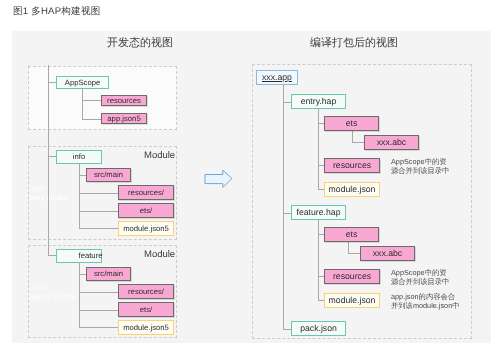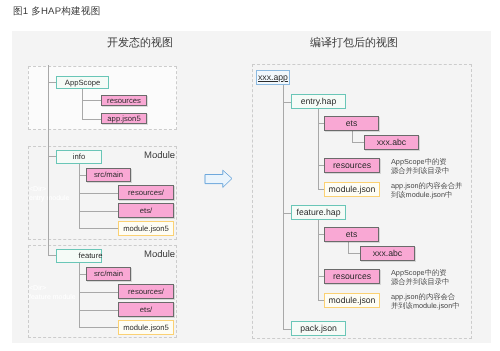--- a/index.html
+++ b/index.html
@@ -64,29 +64,28 @@
   <div class="box b-gray" style="left:118px;top:302px;width:56px;height:15px;">ets/</div>
   <div class="box b-orange" style="left:118px;top:320px;width:56px;height:15px;">module.json5</div>
 
   <svg class="abs" id="arrow" style="left:202px;top:166px;width:34px;height:24px;" viewBox="0 0 34 24">
     <path d="M3.0 8.5 L20.8 8.5 L20.8 4.2 L30.0 12.5 L20.8 21.4 L20.8 17.6 L3.0 17.6 Z" fill="#eaf4fc" stroke="#6ea8dc" stroke-width="1" stroke-linejoin="miter"></path>
   </svg>
 
   <div class="ptitle" style="left:310px;top:36px;">编译打包后的视图</div>
   <div class="dashbox" style="left:252px;top:64px;width:220px;height:275px;"></div>
 
-  <div class="box b-blue rbox" style="left:256px;top:70px;width:34px;height:15px;text-decoration:underline;">xxx.app</div>
+  <div class="box b-blue rbox" style="left:256px;top:70px;width:42px;height:15px;text-decoration:underline;">xxx.app</div>
 
   <div class="box b-teal rbox" style="left:291px;top:94px;width:55px;height:15px;">entry.hap</div>
   <div class="box b-gray rbox" style="left:324px;top:116px;width:55px;height:15px;">ets</div>
   <div class="box b-gray rbox" style="left:364px;top:135px;width:55px;height:15px;">xxx.abc</div>
   <div class="box b-gray rbox" style="left:324px;top:158px;width:56px;height:15px;">resources</div>
   <div class="note" style="left:391px;top:157px;"><span>AppScope中的资</span><br><span>源合并到该目录中</span></div>
   <div class="box b-orange rbox" style="left:324px;top:182px;width:56px;height:15px;">module.json</div>
-  <div class="note" style="left:391px;top:181px;"><span>app.json的内容会合并</span><br><span>到该module.json中</span></div>
 
   <div class="box b-teal rbox" style="left:291px;top:205px;width:55px;height:15px;">feature.hap</div>
   <div class="box b-gray rbox" style="left:324px;top:227px;width:55px;height:15px;">ets</div>
   <div class="box b-gray rbox" style="left:360px;top:246px;width:55px;height:15px;">xxx.abc</div>
   <div class="box b-gray rbox" style="left:324px;top:269px;width:56px;height:15px;">resources</div>
   <div class="note" style="left:391px;top:268px;"><span>AppScope中的资</span><br><span>源合并到该目录中</span></div>
   <div class="box b-orange rbox" style="left:324px;top:293px;width:56px;height:15px;">module.json</div>
   <div class="note" style="left:391px;top:292px;"><span>app.json的内容会合</span><br><span>并到该module.json中</span></div>
 
   <div class="box b-teal rbox" style="left:291px;top:321px;width:55px;height:15px;">pack.json</div>

